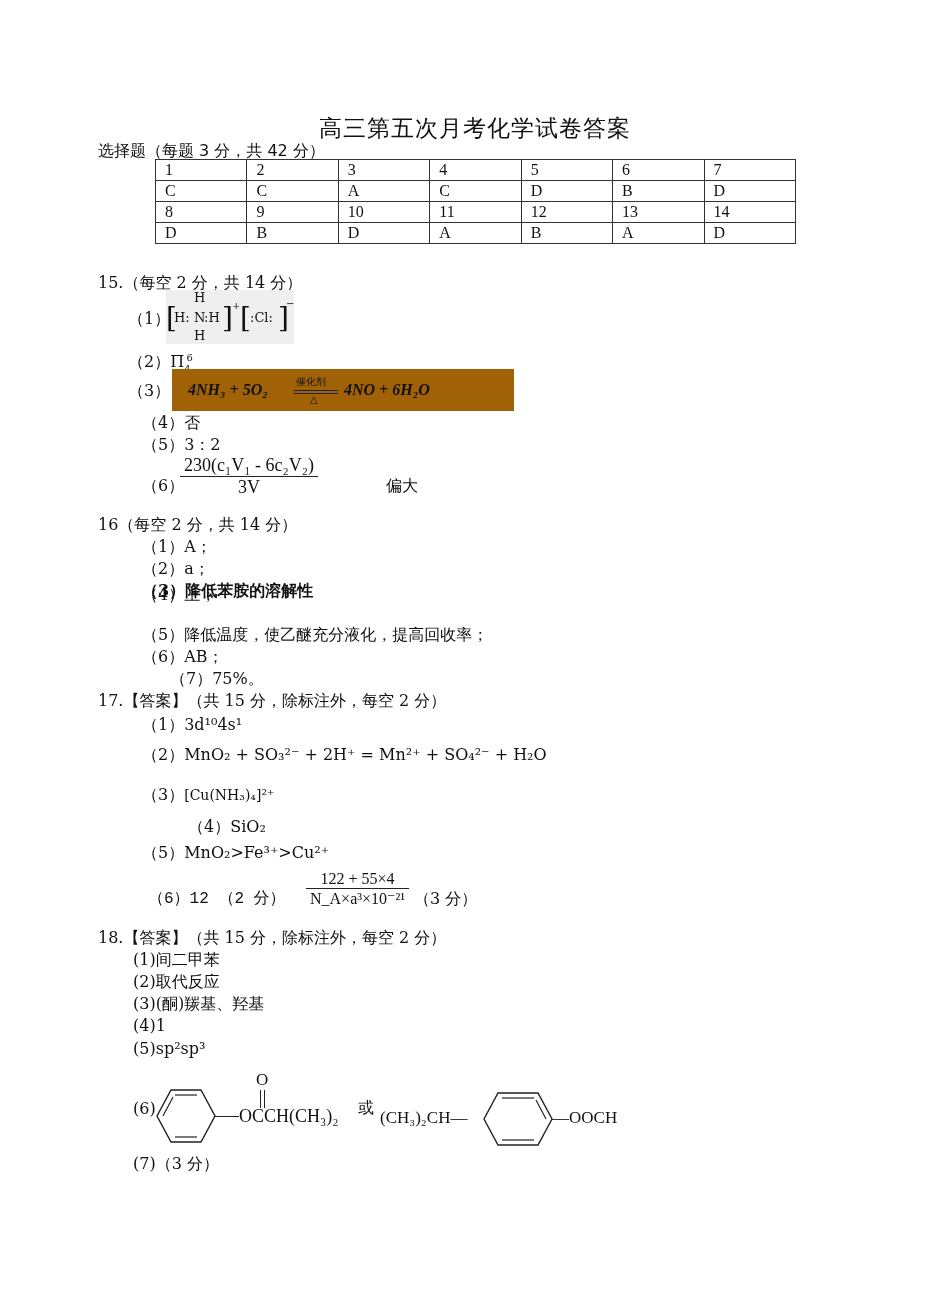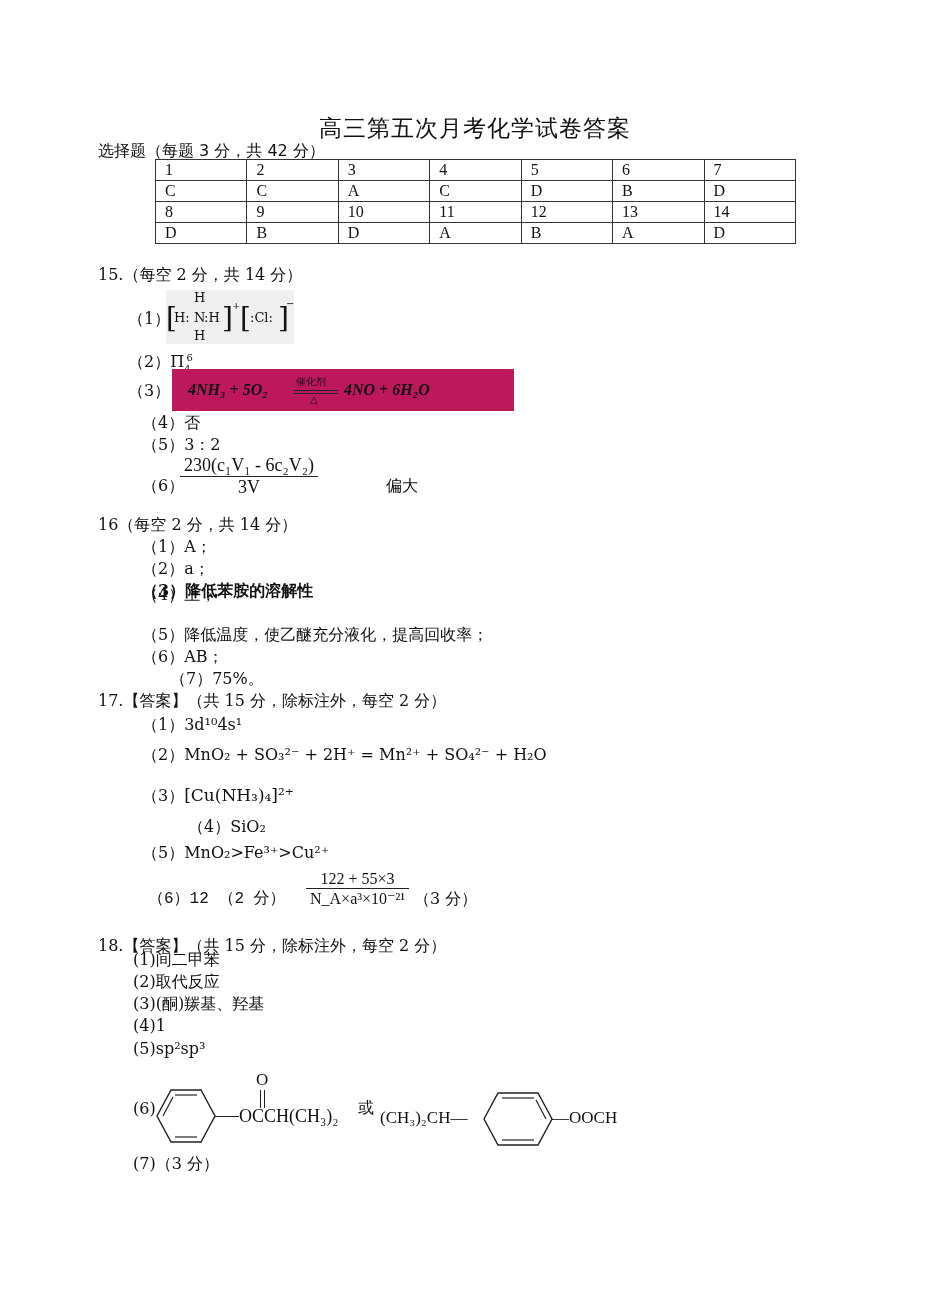--- a/index.html
+++ b/index.html
@@ -7,21 +7,21 @@
          font-family:"Liberation Serif", "DejaVu Serif", serif; color:#111; }
   .abs { position:absolute; white-space:nowrap; }
   .title { left:0; width:950px; text-align:center; top:113px; font-size:23px; letter-spacing:1px; font-family:"DejaVu Serif", serif; }
   .sec-mc { left:98px; top:141px; font-size:16px; font-family:"DejaVu Sans", sans-serif; }
   table.ans { position:absolute; left:155px; top:159px; border-collapse:collapse; width:641px; font-size:16px; }
   table.ans td { border:1px solid #333; height:20px; padding:0 0 0 9px; width:82px; line-height:20px; }
   .line { font-size:16px; line-height:22px; }
   .q { font-family:"DejaVu Serif", serif; }
   sub, sup { font-size:10px; }
   .img-bg { background:#efefef; }
-  .eq-bg { background:#be185d; }
+  .eq-bg { background:#a16207; }
   .frac { display:inline-block; vertical-align:middle; text-align:center; }
   .frac .num { display:block; border-bottom:1px solid #222; padding:0 4px; }
   .frac .den { display:block; padding:0 4px; }
   .lewis { font-family:"DejaVu Serif", serif; font-size:13px; }
 </style>
 </head>
 <body>
 
 <div class="abs title">高三第五次月考化学试卷答案</div>
 <div class="abs sec-mc">选择题（每题 3 分，共 42 分）</div>
@@ -60,21 +60,21 @@
         <td>B</td>
         <td>D</td>
         <td>A</td>
         <td>B</td>
         <td>A</td>
         <td>D</td>
   </tr>
 </tbody>
   </table>
 
-<div class="abs line q" style="left:98px;top:264px;">15.（每空 2 分，共 14 分）</div>
+<div class="abs line q" style="left:98px;top:272px;">15.（每空 2 分，共 14 分）</div>
 
 <div class="abs line q" style="left:128px;top:308px;">（1）</div>
 <div class="abs img-bg lewis" style="left:166px;top:290px;width:128px;height:54px;">
   <div class="abs" style="left:28px;top:0px;">H</div>
   <div class="abs" style="left:0px;top:14px;font-size:28px;line-height:28px;">[</div>
   <div class="abs" style="left:8px;top:20px;">H:</div>
   <div class="abs" style="left:28px;top:20px;">N</div>
   <div class="abs" style="left:38px;top:20px;">:H</div>
   <div class="abs" style="left:28px;top:38px;">H</div>
   <div class="abs" style="left:56px;top:14px;font-size:28px;line-height:28px;">]</div>
@@ -111,30 +111,30 @@
 <div class="abs line q" style="left:142px;top:558px;"><span>（2）</span><span>a；</span></div>
 <div class="abs line q" style="left:142px;top:580px;font-weight:bold;"><span>（3）</span><span>降低苯胺的溶解性</span></div>
 <div class="abs line q" style="left:142px;top:584px;"><span>（4）</span><span>上；</span></div>
 <div class="abs line q" style="left:142px;top:624px;"><span>（5）</span><span>降低温度，使乙醚充分液化，提高回收率；</span></div>
 <div class="abs line q" style="left:142px;top:646px;"><span>（6）</span><span>AB；</span></div>
 <div class="abs line q" style="left:142px;top:668px;margin-left:28px;"><span>（7）</span><span>75%。</span></div>
 
 <div class="abs line q" style="left:98px;top:690px;">17.【答案】（共 15 分，除标注外，每空 2 分）</div>
 <div class="abs line q" style="left:142px;top:714px;"><span>（1）</span><span>3d¹⁰4s¹</span></div>
 <div class="abs line q" style="left:142px;top:744px;"><span>（2）</span><span>MnO₂ + SO₃²⁻ + 2H⁺ = Mn²⁺ + SO₄²⁻ + H₂O</span></div>
-<div class="abs line q" style="left:142px;top:784px;"><span>（3）</span><span style="font-size:17px;">[Cu(NH₃)₄]²⁺</span></div>
+<div class="abs line q" style="left:142px;top:784px;"><span>（3）</span><span style="font-size:14px;">[Cu(NH₃)₄]²⁺</span></div>
 <div class="abs line q" style="left:142px;top:816px;margin-left:46px;"><span>（4）</span><span>SiO₂</span></div>
 <div class="abs line q" style="left:142px;top:842px;"><span>（5）</span><span>MnO₂&gt;Fe³⁺&gt;Cu²⁺</span></div>
 <div class="abs line q" style="left:148px;top:888px;font-family:Liberation Mono, monospace;"><span>（6）</span><span>12 （2 分）</span></div>
 <div class="abs" style="left:306px;top:870px;font-size:16px;">
-  <span class="frac"><span class="num">122 + 55×3</span><span class="den">N_A×a³×10⁻²¹</span></span>
+  <span class="frac"><span class="num">122 + 55×4</span><span class="den">N_A×a³×10⁻²¹</span></span>
 </div>
 <div class="abs line q" style="left:414px;top:888px;">（3 分）</div>
 
-<div class="abs line q" style="left:98px;top:927px;margin-top:8px;">18.【答案】（共 15 分，除标注外，每空 2 分）</div>
+<div class="abs line q" style="left:98px;top:927px;">18.【答案】（共 15 分，除标注外，每空 2 分）</div>
 <div class="abs line q" style="left:133px;top:949px;"><span>(1)</span><span>间二甲苯</span></div>
 <div class="abs line q" style="left:133px;top:971px;"><span>(2)</span><span>取代反应</span></div>
 <div class="abs line q" style="left:133px;top:993px;"><span>(3)</span><span>(酮)羰基、羟基</span></div>
 <div class="abs line q" style="left:133px;top:1015px;"><span>(4)</span><span>1</span></div>
 <div class="abs line q" style="left:133px;top:1038px;"><span>(5)</span><span>sp²sp³</span></div>
 
 <div class="abs line q" style="left:133px;top:1098px;">(6)</div>
 <svg class="abs" style="left:155px;top:1088px;" width="62" height="56" viewBox="0 0 62 56">
   <polygon points="16,2 46,2 60,28 46,54 16,54 2,28" fill="none" stroke="#222" stroke-width="1.4"></polygon>
   <line x1="20" y1="7" x2="42" y2="7" stroke="#222" stroke-width="1.2"></line>

